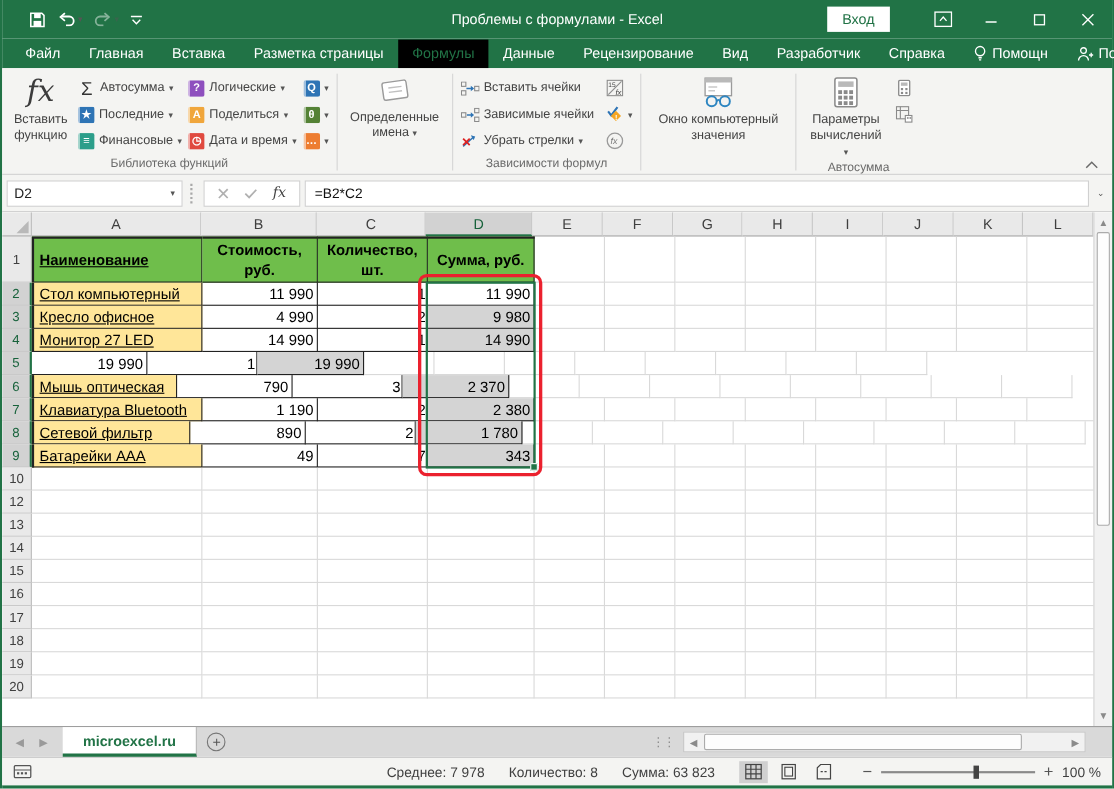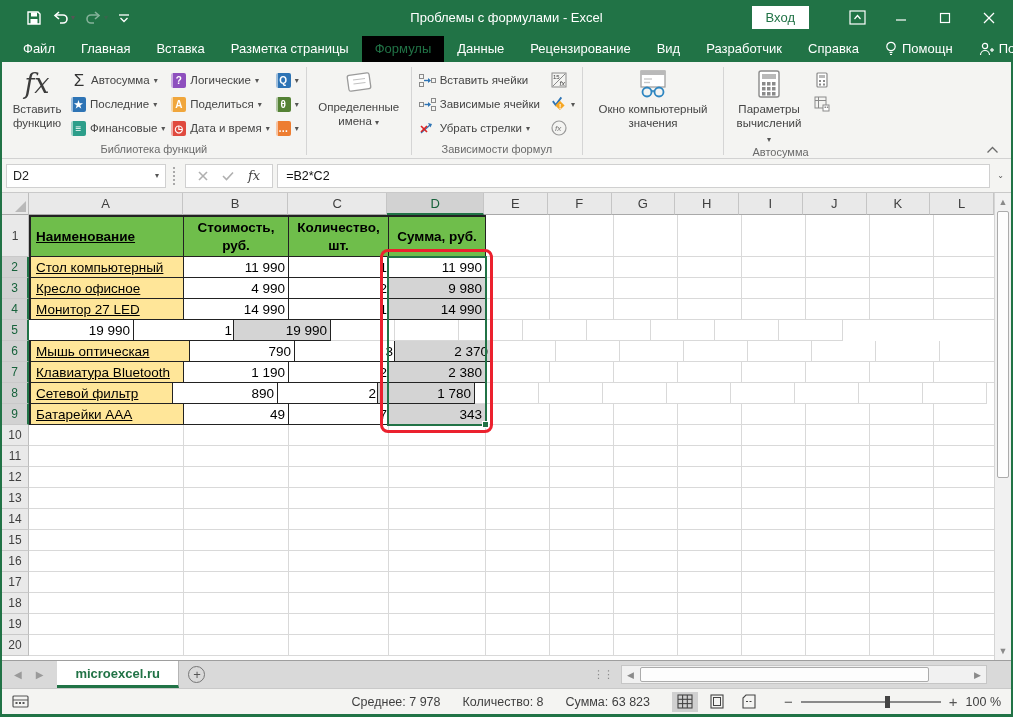--- a/index.html
+++ b/index.html
@@ -548,21 +548,21 @@
           <div class="cell" style="width: 64px;"></div>
           <div class="cell" style="width: 64px;"></div>
           <div class="cell" style="width: 64px;"></div>
           <div class="cell" style="width: 64px;"></div>
           <div class="cell" style="width: 64px;"></div>
           <div class="cell" style="width: 64px;"></div>
           <div class="cell" style="width: 64px;"></div>
         </div>
       <div class="grid-row needs-fill">
         <div class="row-hdr sel">6</div>
-        <div class="cell tcell cell-name bl" style="width:161px">Мышь оптическая</div>
+        <div class="cell tcell cell-name bl" style="width:132px">Мышь оптическая</div>
         <div class="cell tcell cell-num" style="width:105px">790</div>
         <div class="cell tcell cell-qty" style="width:100px">3</div>
         <div class="cell tcell cell-num cell-sum" style="width:97px">2 370</div>
       <div class="cell" style="width: 64px;"></div>
           <div class="cell" style="width: 64px;"></div>
           <div class="cell" style="width: 64px;"></div>
           <div class="cell" style="width: 64px;"></div>
           <div class="cell" style="width: 64px;"></div>
           <div class="cell" style="width: 64px;"></div>
           <div class="cell" style="width: 64px;"></div>
@@ -610,35 +610,20 @@
           <div class="cell" style="width: 64px;"></div>
           <div class="cell" style="width: 64px;"></div>
           <div class="cell" style="width: 64px;"></div>
           <div class="cell" style="width: 64px;"></div>
           <div class="cell" style="width: 64px;"></div>
         </div>
 
       <div id="empty-rows">
           <div class="grid-row">
             <div class="row-hdr">10</div>
-            <div class="cell" style="width: 155px;"></div>
-            <div class="cell" style="width: 105px;"></div>
-            <div class="cell" style="width: 100px;"></div>
-            <div class="cell" style="width: 97px;"></div>
-            <div class="cell" style="width: 64px;"></div>
-            <div class="cell" style="width: 64px;"></div>
-            <div class="cell" style="width: 64px;"></div>
-            <div class="cell" style="width: 64px;"></div>
-            <div class="cell" style="width: 64px;"></div>
-            <div class="cell" style="width: 64px;"></div>
-            <div class="cell" style="width: 64px;"></div>
-            <div class="cell" style="width: 64px;"></div>
-          </div>
-          <div class="grid-row">
-            <div class="row-hdr">11</div>
             <div class="cell" style="width: 155px;"></div>
             <div class="cell" style="width: 105px;"></div>
             <div class="cell" style="width: 100px;"></div>
             <div class="cell" style="width: 97px;"></div>
             <div class="cell" style="width: 64px;"></div>
             <div class="cell" style="width: 64px;"></div>
             <div class="cell" style="width: 64px;"></div>
             <div class="cell" style="width: 64px;"></div>
             <div class="cell" style="width: 64px;"></div>
             <div class="cell" style="width: 64px;"></div>

